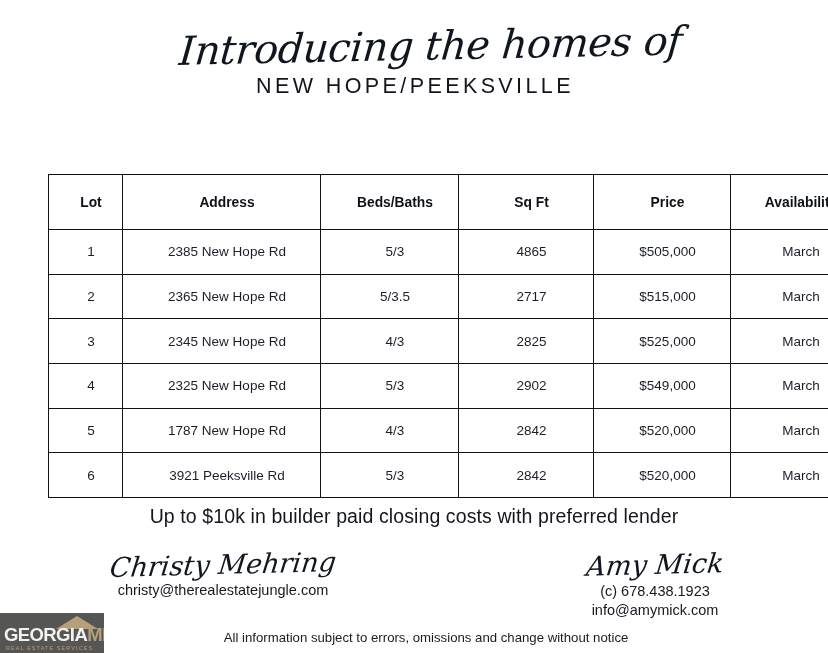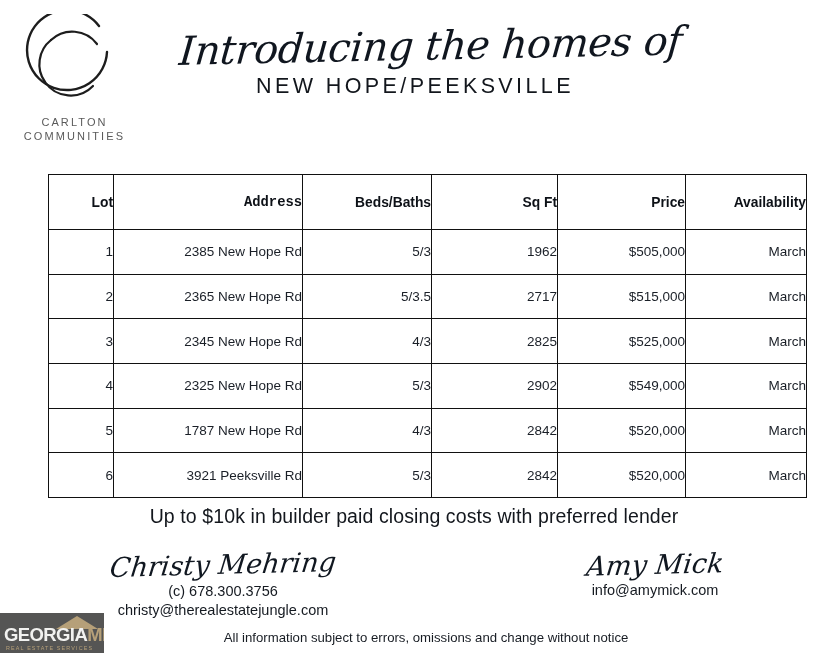--- a/index.html
+++ b/index.html
@@ -72,38 +72,38 @@
   
   .listing-table {
     position: absolute;
     left: 48px; top: 174px;
     width: 740px;
     border-collapse: collapse;
     table-layout: fixed;
   }
   .listing-table td, .listing-table th {
     border: 1.4px solid #111111;
-    padding: 0 0 0 2px;
+    padding: 0 0 0 11px;
     height: 43.7px;
-    text-align: right;
+    text-align: center;
     vertical-align: middle;
     font-size: 13.5px;
     color: #1a1f27;
     font-weight: 400;
     overflow: hidden;
     white-space: nowrap;
   }
   .listing-table th {
     font-weight: bold;
     height: 54px;
     color: #0d1117;
     font-size: 13.8px;
   }
   .col-lot      { width: 62px; }
-  .col-address  { width: 186px; font-family: Liberation Mono, monospace; }
+  .col-address  { width: 186px; }
   .col-beds     { width: 126px; }
   .col-sqft     { width: 123px; }
   .col-price    { width: 125px; }
   .col-avail    { width: 118px; }
 
   
   .promo {
     position: absolute;
     left: 0; top: 505px;
     width: 828px;
@@ -193,32 +193,20 @@
     letter-spacing: 1.15px;
     color: #b6a079;
     white-space: nowrap;
   }
 </style>
 </head>
 <body>
 
 <div class="header">
 
-  <div class="logo-block">
-    <svg class="logo-mark" viewBox="0 0 104 100">
-      <path d="M 76 12 A 40 40 0 1 0 84 38" fill="none" stroke="#1d1d1d" stroke-width="2.4" stroke-linecap="round"></path>
-      <path d="M 22 68 A 31 31 0 0 1 28 26" fill="none" stroke="#1d1d1d" stroke-width="2.2" stroke-linecap="round"></path>
-      <path d="M 28 26 A 31 31 0 0 1 74 30" fill="none" stroke="#1d1d1d" stroke-width="2.2" stroke-linecap="round"></path>
-      <path d="M 22 68 A 31 31 0 0 0 70 72" fill="none" stroke="#1d1d1d" stroke-width="2.2" stroke-linecap="round"></path>
-    </svg>
-    <div class="logo-wordmark">
-      <div>CARLTON</div>
-      <div>COMMUNITIES</div>
-    </div>
-  </div>
 
   <div class="title-block">
     <div class="script-title">Introducing the homes of</div>
     <div class="subtitle">NEW HOPE/PEEKSVILLE</div>
   </div>
 
 </div>
 
 <table class="listing-table">
   <thead>
@@ -229,21 +217,21 @@
       <th class="col-sqft">Sq Ft</th>
       <th class="col-price">Price</th>
       <th class="col-avail">Availability</th>
     </tr>
   </thead>
   <tbody>
     <tr>
       <td>1</td>
       <td>2385 New Hope Rd</td>
       <td>5/3</td>
-      <td>1962</td>
+      <td>4865</td>
       <td>$505,000</td>
       <td>March</td>
     </tr>
     <tr>
       <td>2</td>
       <td>2365 New Hope Rd</td>
       <td>5/3.5</td>
       <td>2717</td>
       <td>$515,000</td>
       <td>March</td>
@@ -282,26 +270,26 @@
     </tr>
   </tbody>
 </table>
 
 <div class="promo">Up to $10k in builder paid closing costs with preferred lender</div>
 
 <div class="agents">
 
   <div class="agent agent-left">
     <div class="agent-name">Christy Mehring</div>
-    <div class="agent-phone">(c) 678.300.3756</div>
     <div class="agent-email">christy@therealestatejungle.com</div>
   </div>
 
   <div class="agent agent-right">
     <div class="agent-name">Amy Mick</div>
+    <div class="agent-phone">(c) 678.438.1923</div>
     <div class="agent-email">info@amymick.com</div>
   </div>
 
 </div>
 
 <div class="disclaimer">All information subject to errors, omissions and change without notice</div>
 
 <div class="mls-badge">
   <div class="mls-roof"></div>
   <div class="mls-main"><span class="mls-georgia">GEORGIA</span><span class="mls-mls">MLS</span></div>

